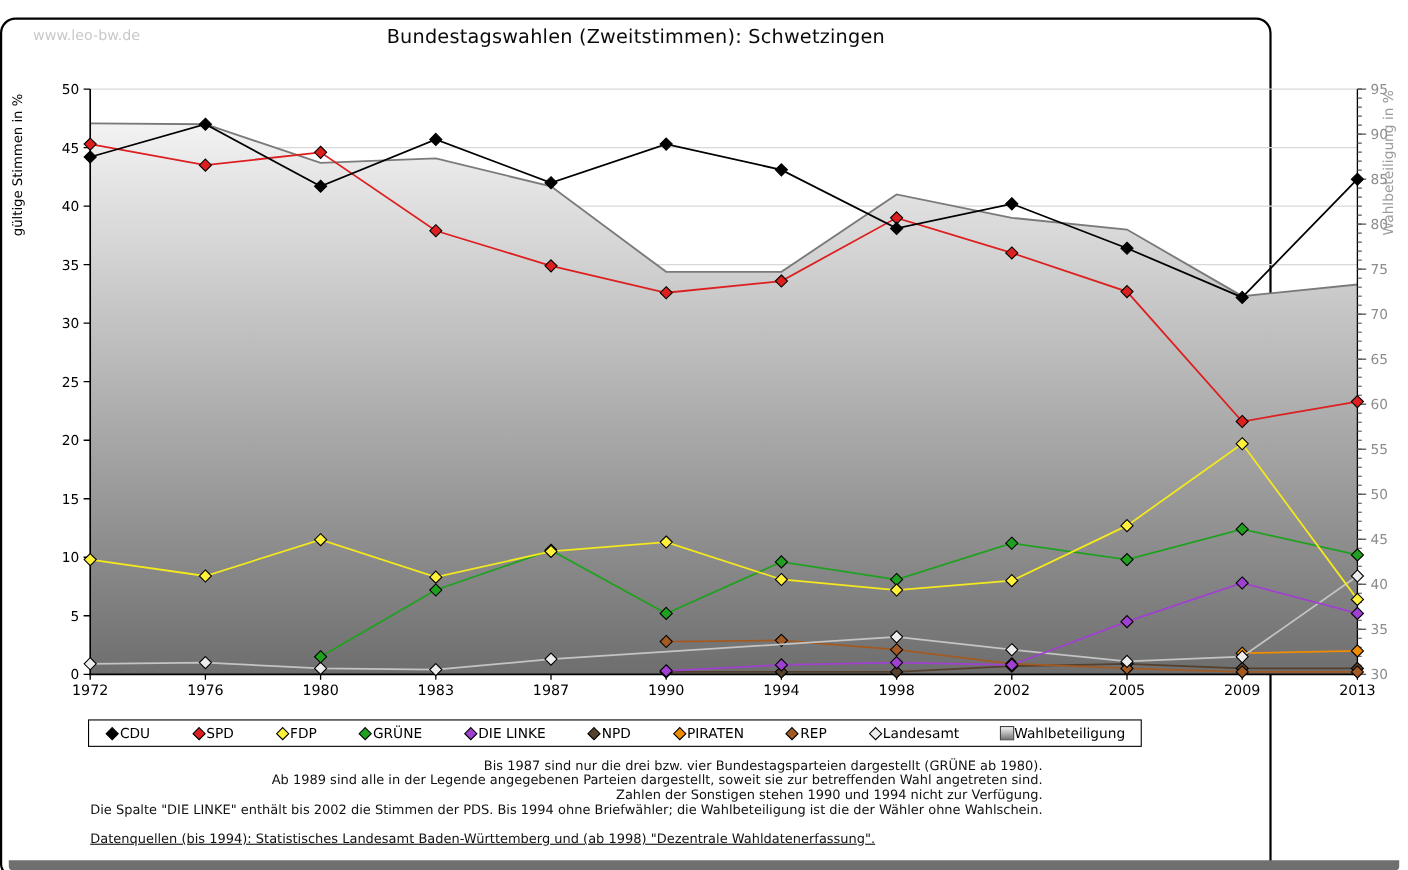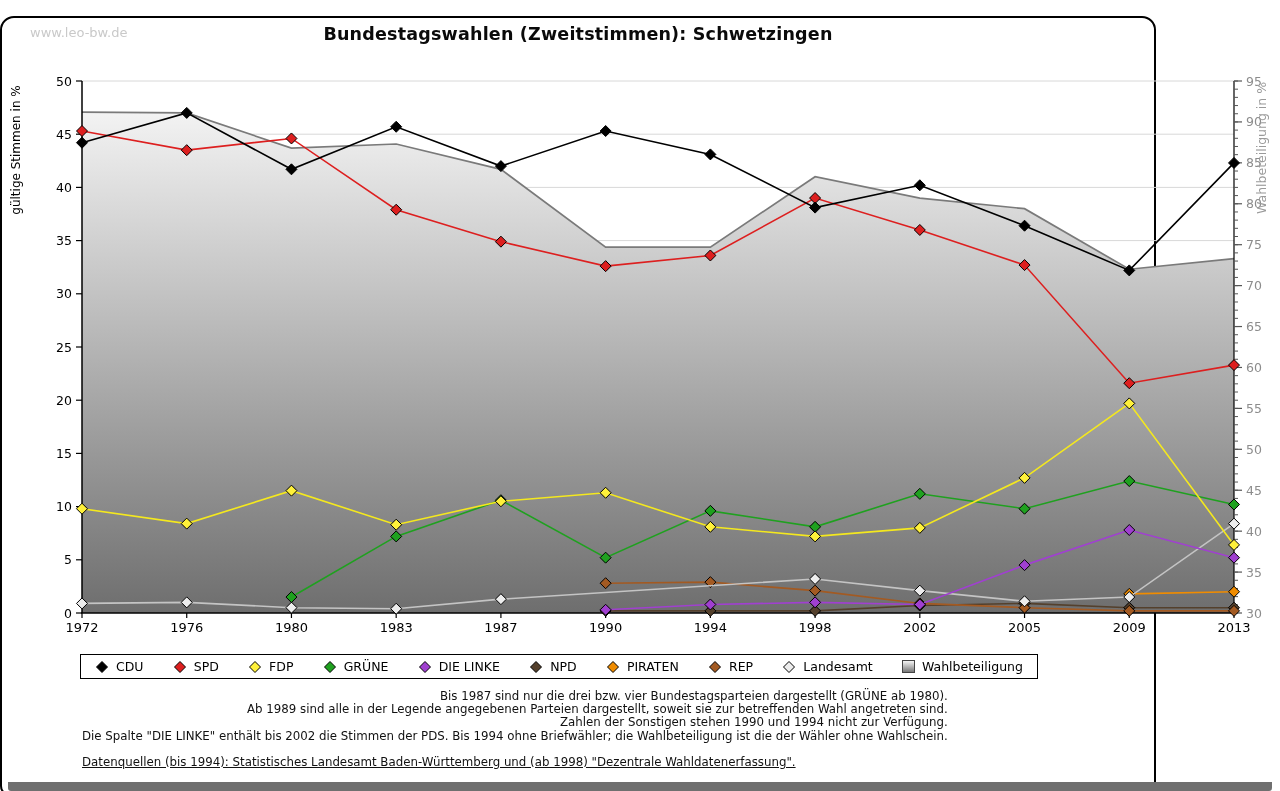--- a/index.html
+++ b/index.html
@@ -1,22 +1,22 @@
 <!DOCTYPE html>
 <html><head>
 <meta charset="utf-8">
 <style>
   html,body{margin:0;padding:0;background:#fff;}
   .stage{position:relative;width:1280px;height:791px;background:#fff;font-family:"DejaVu Sans","Liberation Sans",sans-serif;overflow:hidden;}
   .frame{position:absolute;left:0;top:16px;width:1156px;height:780px;border:2px solid #000;border-radius:14px 14px 10px 10px;box-sizing:border-box;background:#fff;padding-left:8px;}
   .watermark{position:absolute;left:28px;top:7px;font-size:13px;color:#c9c9c9;}
-  .chart-title{position:absolute;left:0;right:0;top:6px;text-align:center;font-size:17.5px;color:#0a0a0a;letter-spacing:.2px;font-weight:bold;}
+  .chart-title{position:absolute;left:0;right:0;top:6px;text-align:center;font-size:17.5px;color:#0a0a0a;letter-spacing:.2px;}
   svg{position:absolute;left:0;top:0;}
   .legend{position:absolute;left:78px;top:636px;width:958px;height:25px;border:1px solid #000;background:#fff;display:flex;align-items:center;justify-content:space-between;padding:0 14px;box-sizing:border-box;}
-  .legend-item{display:flex;align-items:center;gap:7px;font-size:12.5px;color:#000;white-space:nowrap;}
+  .legend-item{display:flex;align-items:center;font-size:12.5px;color:#000;white-space:nowrap;}
   .legend-item svg{position:static;}
   .wb-swatch{width:13px;height:13px;border:1px solid #444;background:linear-gradient(#f4f4f4,#777);box-sizing:border-box;}
   .notes{position:absolute;left:80px;top:672px;font-size:11.8px;line-height:13.2px;color:#111;}
   .note-line{white-space:nowrap;text-align:right;}
   .source-line{margin-top:13px;white-space:nowrap;text-decoration:underline;}
   .bottom-bar{position:absolute;left:8px;top:782px;width:1264px;height:9px;background:#6f6f6f;border-radius:0 0 3px 3px;}
 </style>
 </head>
 <body>
 

